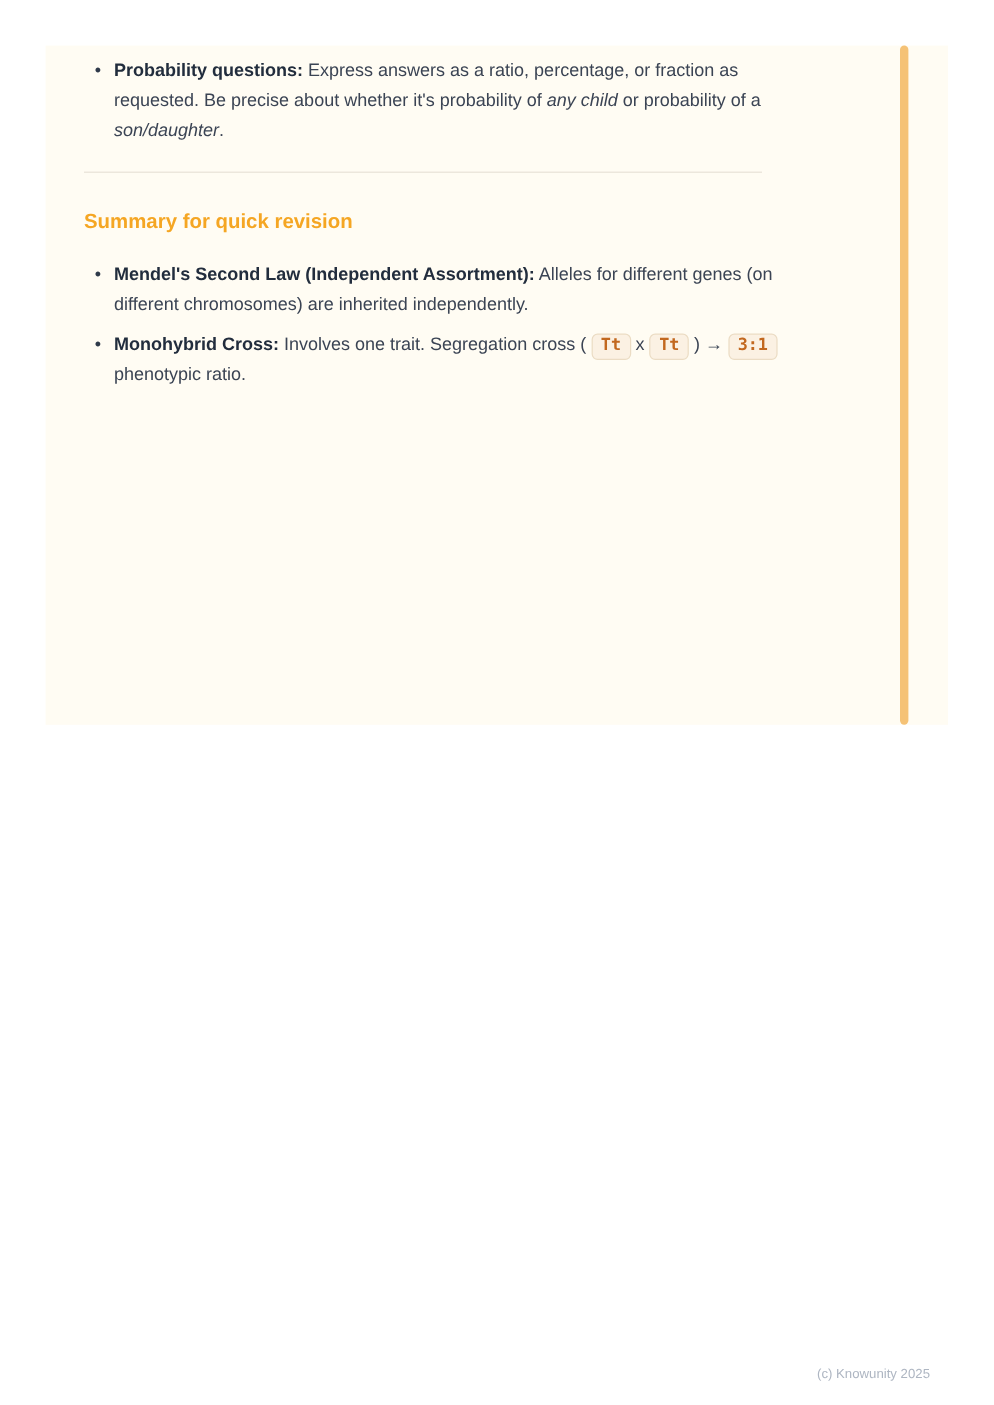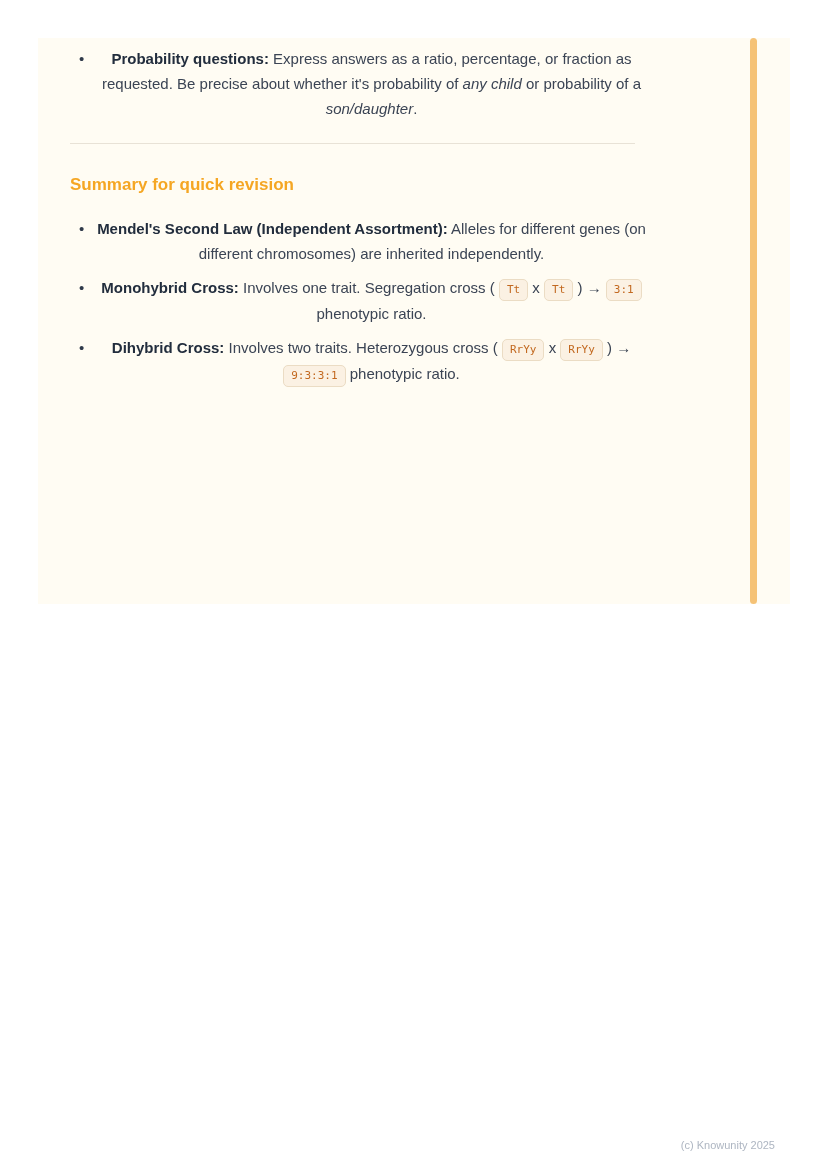--- a/index.html
+++ b/index.html
@@ -25,21 +25,20 @@
     width: 610px;
     color: #3B4454;
     font-size: 15px;
     line-height: 25px;
   }
   .list { list-style: none; }
   .list li {
     position: relative;
     padding-left: 25px;
     margin-bottom: 9px;
-    text-align: center;
   }
   .list li::before {
     content: "\2022";
     position: absolute;
     left: 9px; top: 0;
     color: #2F3A4A;
     font-size: 15px;
   }
   .list strong { color: #222D3D; font-weight: 700; }
   .list em { font-style: italic; }
@@ -52,22 +51,22 @@
   .heading {
     margin: 28px 0 18px 0;
     font-size: 17px;
     line-height: 26px;
     font-weight: 700;
     color: #F5A623;
   }
   .chip {
     display: inline-block;
     font-family: "DejaVu Sans Mono", monospace;
-    font-size: 11px;
-    font-weight: 400;
+    font-size: 14px;
+    font-weight: 700;
     color: #C2681F;
     background: #FBF1E3;
     border: 1px solid #EBDCC4;
     border-radius: 5px;
     padding: 1px 7px 2px 7px;
     line-height: 17px;
     vertical-align: baseline;
   }
   .stripe {
     position: absolute;
@@ -98,21 +97,20 @@
       <hr class="divider">
 
       <h2 class="heading">Summary for quick revision</h2>
 
       <ul class="list">
 
         <li><strong>Mendel's Second Law (Independent Assortment):</strong><span> Alleles for different genes (on different chromosomes) are inherited independently.</span></li>
 
         <li><strong>Monohybrid Cross:</strong><span> Involves one trait. Segregation cross ( </span><span class="chip">Tt</span><span> x </span><span class="chip">Tt</span><span> ) → </span><span class="chip">3:1</span><span> phenotypic ratio.</span></li>
 
-        <li><strong>Dihybrid Cross:</strong><span> Involves two traits. Heterozygous cross ( </span><span class="chip">RrYy</span><span> x </span><span class="chip">RrYy</span><span> ) → </span><span class="chip">9:3:3:1</span><span> phenotypic ratio.</span></li>
 
 
       </ul>
 
     </div>
     <div class="stripe"></div>
   </div>
 
   <div class="footer">(c) Knowunity 2025</div>
 </div>

